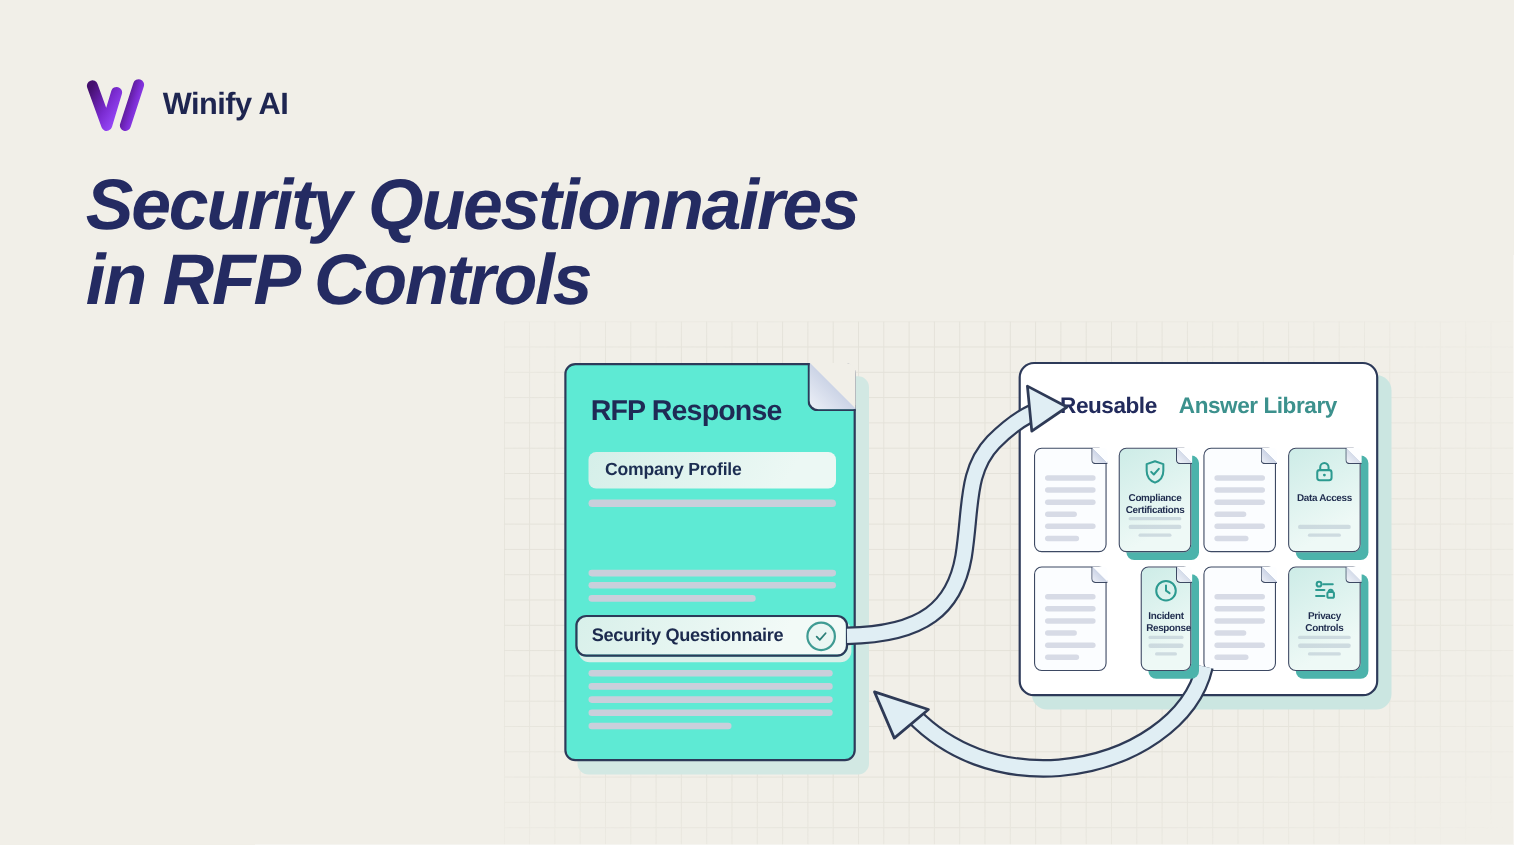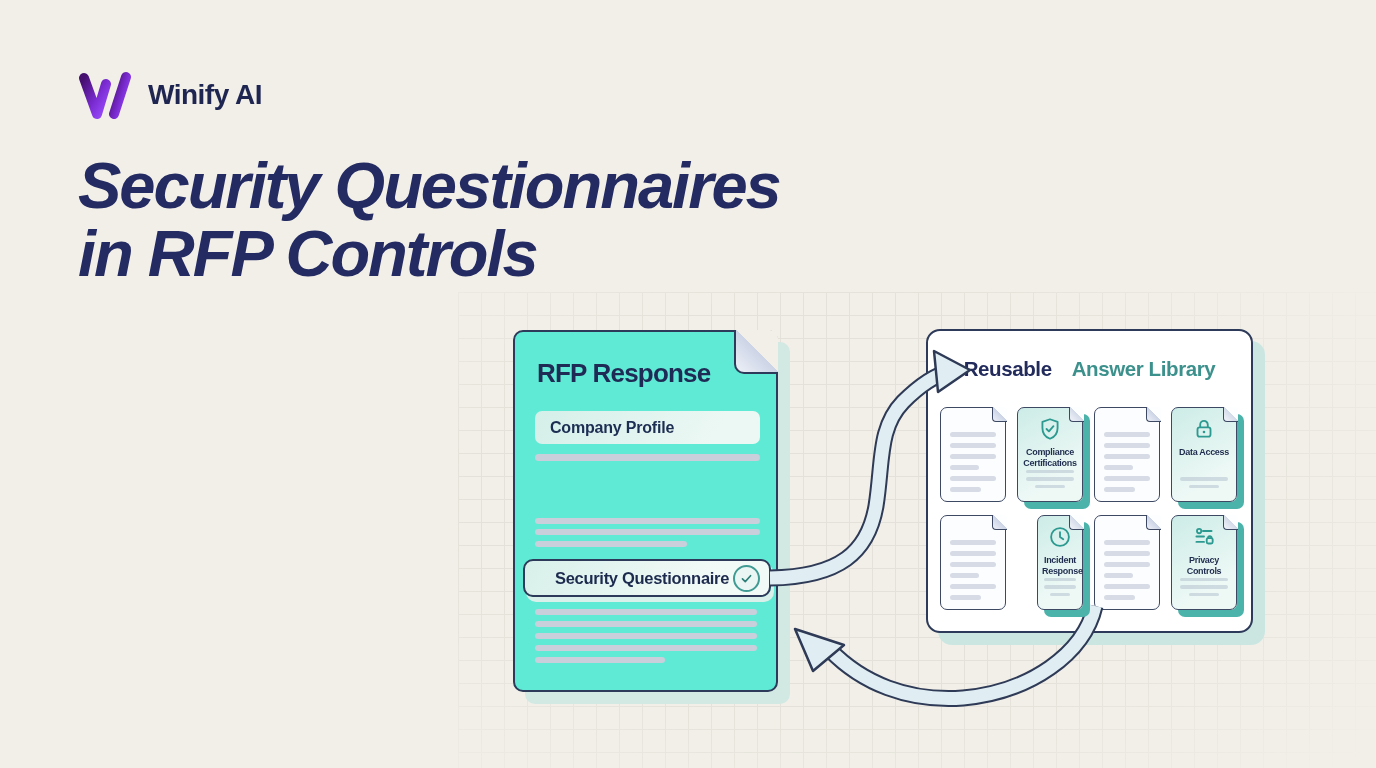--- a/index.html
+++ b/index.html
@@ -46,21 +46,21 @@
   .gl-b3 { top:209px; width:152px; height:6px; }
   .gl-c1 { top:277px; width:222px; height:6px; }
   .gl-c2 { top:289px; width:222px; height:6px; }
   .gl-c3 { top:301px; width:222px; height:6px; }
   .gl-c4 { top:313px; width:222px; height:6px; }
   .gl-c5 { top:325px; width:130px; height:6px; }
   .pill { position:absolute; left:8px; top:227px; width:248px; height:38px;
     border:2px solid #2d3a59; border-radius:10px;
     background:linear-gradient(120deg,#d8f0ea,#f2faf7 75%);
     box-shadow:3px 5px 0 #d9efe9;
-    display:flex; align-items:center; padding:0 9px 0 30px; }
+    display:flex; align-items:center; padding:0 9px 0 13px; }
   .pill-label { flex:1; font-size:16.5px; font-weight:700; color:#1c2a4e; letter-spacing:-.3px; }
   .check-circle { width:27px; height:27px; border-radius:50%; border:2px solid #3f9b93;
     background:#eaf6f3; display:flex; align-items:center; justify-content:center; }
   .check-circle svg { width:15px; height:15px; }
 
   
   .library { position:absolute; left:926px; top:329px; width:327px; height:304px;
     background:#ffffff; border:2px solid #2d3a59; border-radius:14px;
     box-shadow:12px 12px 0 #cbe6e1; }
   .lib-title { position:absolute; left:0; right:0; top:26px; display:flex; justify-content:center;

